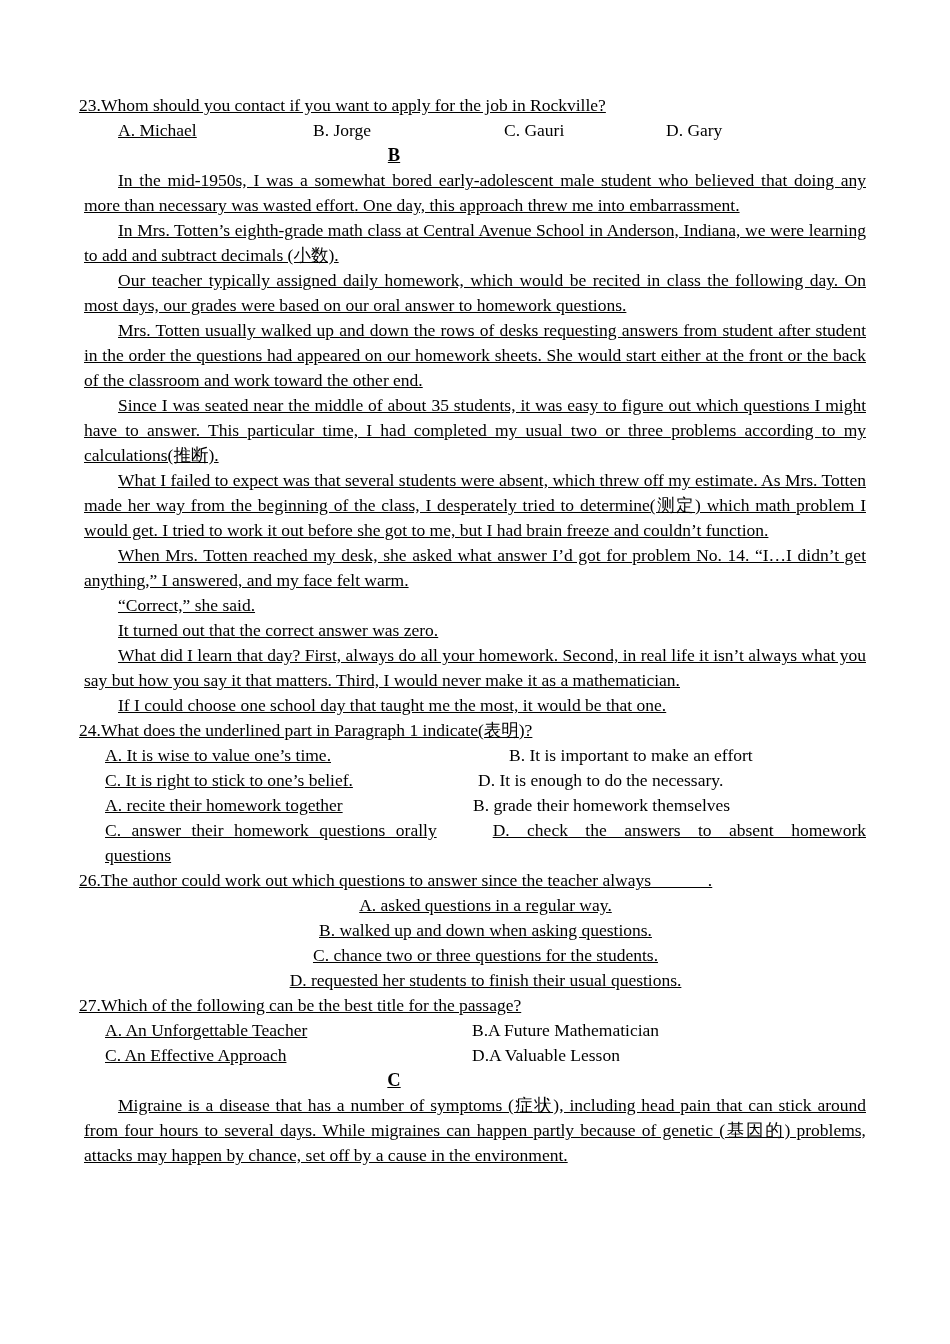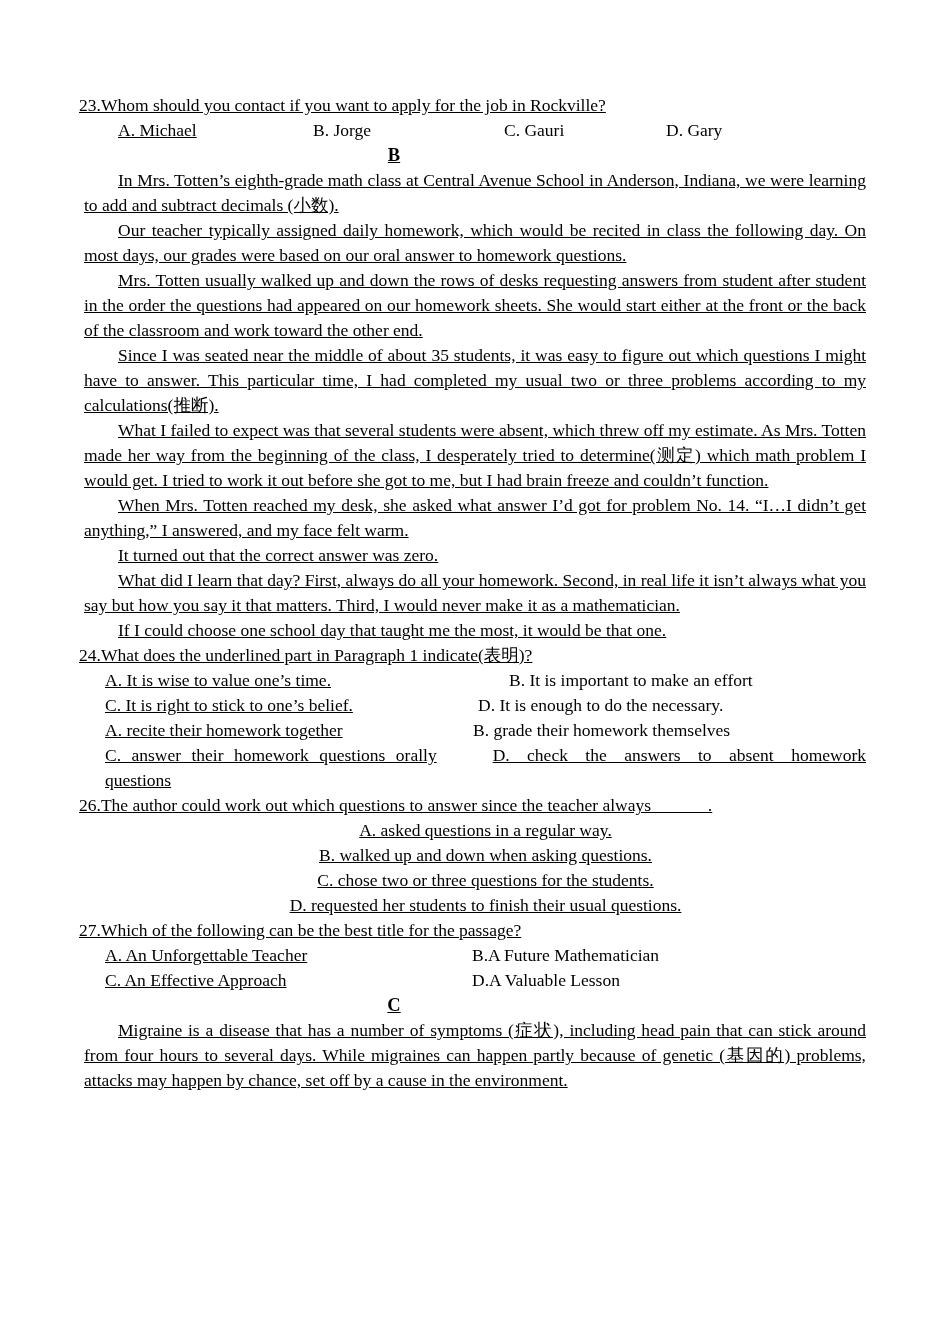--- a/index.html
+++ b/index.html
@@ -37,41 +37,43 @@
 </head>
 <body>
 
 <div class="page">
 
   <p class="stem">23.Whom should you contact if you want to apply for the job in Rockville?</p>
   <p class="q23row"><span>A. Michael</span><span class="opt-b">B. Jorge</span><span class="opt-c">C. Gauri</span><span class="opt-d">D. Gary</span></p>
 
   <p class="sech">B</p>
 
+  <p class="para"><span>In the mid-1950s, I was a somewhat bored early-adolescent male student who believed that </span><span class="ul">doing any more than necessary was wasted effort</span><span>. One day, this approach threw me into embarrassment.</span></p>
   <p class="para">In Mrs. Totten’s eighth-grade math class at Central Avenue School in Anderson, Indiana, we were learning to add and subtract decimals (小数).</p>
   <p class="para">Our teacher typically assigned daily homework, which would be recited in class the following day. On most days, our grades were based on our oral answer to homework questions.</p>
   <p class="para">Mrs. Totten usually walked up and down the rows of desks requesting answers from student after student in the order the questions had appeared on our homework sheets. She would start either at the front or the back of the classroom and work toward the other end.</p>
   <p class="para">Since I was seated near the middle of about 35 students, it was easy to figure out which questions I might have to answer. This particular time, I had completed my usual two or three problems according to my calculations(推断).</p>
   <p class="para">What I failed to expect was that several students were absent, which threw off my estimate. As Mrs. Totten made her way from the beginning of the class, I desperately tried to determine(测定) which math problem I would get. I tried to work it out before she got to me, but I had brain freeze and couldn’t function.</p>
   <p class="para">When Mrs. Totten reached my desk, she asked what answer I’d got for problem No. 14. “I…I didn’t get anything,” I answered, and my face felt warm.</p>
+  <p class="para">“Correct,” she said.</p>
   <p class="para">It turned out that the correct answer was zero.</p>
   <p class="para">What did I learn that day? First, always do all your homework. Second, in real life it isn’t always what you say but how you say it that matters. Third, I would never make it as a mathematician.</p>
   <p class="para">If I could choose one school day that taught me the most, it would be that one.</p>
 
   <p class="stem">24.What does the underlined part in Paragraph 1 indicate(表明)?</p>
   <p class="orow"><span>A. It is wise to value one’s time.</span><span class="r r425">B. It is important to make an effort</span></p>
   <p class="orow"><span>C. It is right to stick to one’s belief.</span><span class="r r394">D. It is enough to do the necessary.</span></p>
 
   <p class="orow"><span>A. recite their homework together</span><span class="r r389">B. grade their homework themselves</span></p>
   <p class="jrow"><span>C. answer their homework questions orally</span><span class="spacer"></span><span class="dwide">D. check the answers to absent homework questions</span></p>
 
   <p class="stem">26.The author could work out which questions to answer since the teacher always ______.</p>
   <p class="oline">A. asked questions in a regular way.</p>
   <p class="oline">B. walked up and down when asking questions.</p>
-  <p class="oline">C. chose two or three questions for the students.</p>
+  <p class="oline">C. chance two or three questions for the students.</p>
   <p class="oline">D. requested her students to finish their usual questions.</p>
 
   <p class="stem">27.Which of the following can be the best title for the passage?</p>
   <p class="orow"><span>A. An Unforgettable Teacher</span><span class="r r388">B.A Future Mathematician</span></p>
   <p class="orow"><span>C. An Effective Approach</span><span class="r r388">D.A Valuable Lesson</span></p>
 
   <p class="sech">C</p>
   <p class="para">Migraine is a disease that has a number of symptoms (症状), including head pain that can stick around from four hours to several days. While migraines can happen partly because of genetic (基因的) problems, attacks may happen by chance, set off by a cause in the environment.</p>
 
 </div>

